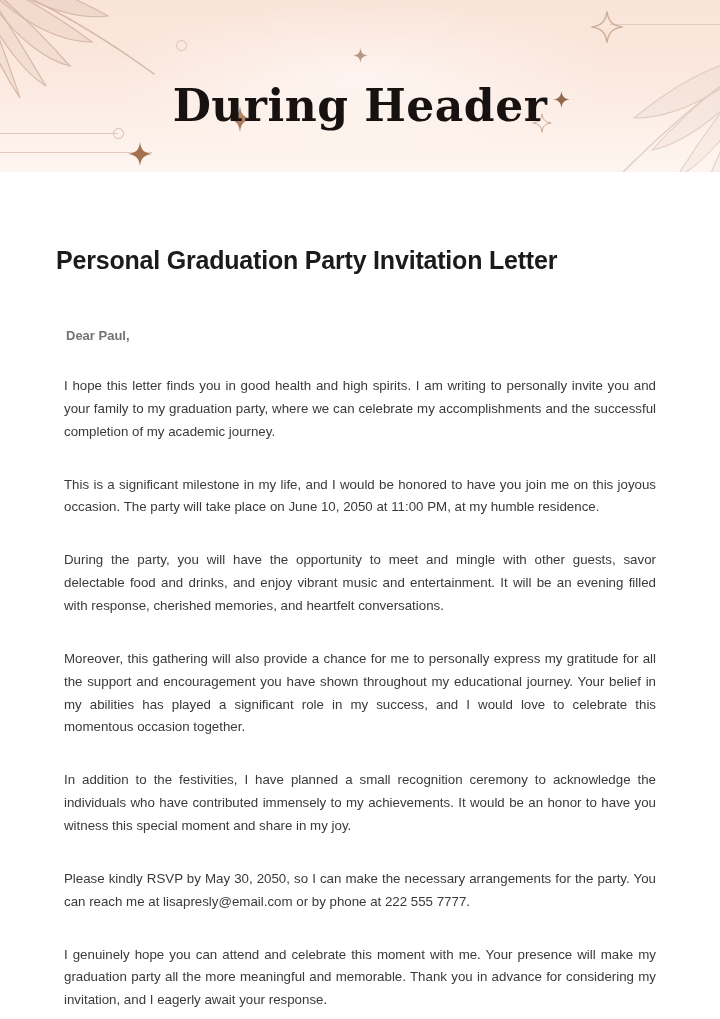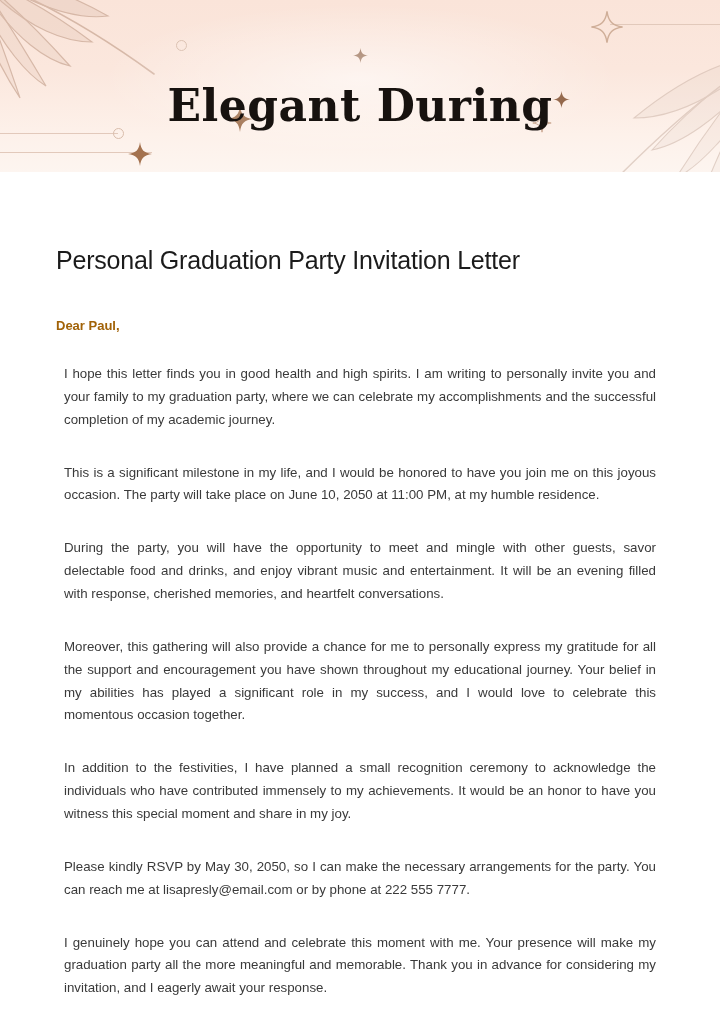--- a/index.html
+++ b/index.html
@@ -80,31 +80,31 @@
   
   .letter {
     padding: 0 56px;
     box-sizing: border-box;
     width: 720px;
   }
   .doc-title {
     margin: 0;
     padding-top: 73px;
     font-size: 25px;
-    font-weight: 400;
+    font-weight: 700;
     color: #1b1b1b;
     letter-spacing: -0.2px;
     line-height: 1.2;
   }
   .salutation {
-    margin: 0;
+    margin: 10px;
     padding-top: 43px;
     font-size: 13px;
     font-weight: 700;
-    color: #a16207;
+    color: #737373;
   }
   .para {
     margin: 8px;
     padding-top: 22px;
     font-size: 13.3px;
     line-height: 1.72;
     color: #3a3a3a;
     text-align: justify;
   }
 </style>
@@ -171,21 +171,21 @@
     <svg viewBox="0 0 24 24">
         <path d="M12 1 C12.9 8 16 11.1 23 12 C16 12.9 12.9 16 12 23 C11.1 16 8 12.9 1 12 C8 11.1 11.1 8 12 1 Z" fill="none" stroke="#c9a68f" stroke-width="1.2"></path>
       </svg>
   </span>
   <span class="deco spark" style="left:590px; top:10px; width:34px; height:34px;">
     <svg viewBox="0 0 24 24">
         <path d="M12 1 C12.9 8 16 11.1 23 12 C16 12.9 12.9 16 12 23 C11.1 16 8 12.9 1 12 C8 11.1 11.1 8 12 1 Z" fill="none" stroke="#cfae98" stroke-width="1"></path>
       </svg>
   </span>
 
-  <h1 class="header-title">Elegant During</h1>
+  <h1 class="header-title">During Header</h1>
 </div>
 
 <main class="letter">
   <h2 class="doc-title">Personal Graduation Party Invitation Letter</h2>
   <p class="salutation">Dear Paul,</p>
 
   <p class="para">I hope this letter finds you in good health and high spirits. I am writing to personally invite you and your family to my graduation party, where we can celebrate my accomplishments and the successful completion of my academic journey.</p>
   <p class="para">This is a significant milestone in my life, and I would be honored to have you join me on this joyous occasion. The party will take place on June 10, 2050 at 11:00 PM, at my humble residence.</p>
   <p class="para">During the party, you will have the opportunity to meet and mingle with other guests, savor delectable food and drinks, and enjoy vibrant music and entertainment. It will be an evening filled with response, cherished memories, and heartfelt conversations.</p>
   <p class="para">Moreover, this gathering will also provide a chance for me to personally express my gratitude for all the support and encouragement you have shown throughout my educational journey. Your belief in my abilities has played a significant role in my success, and I would love to celebrate this momentous occasion together.</p>

